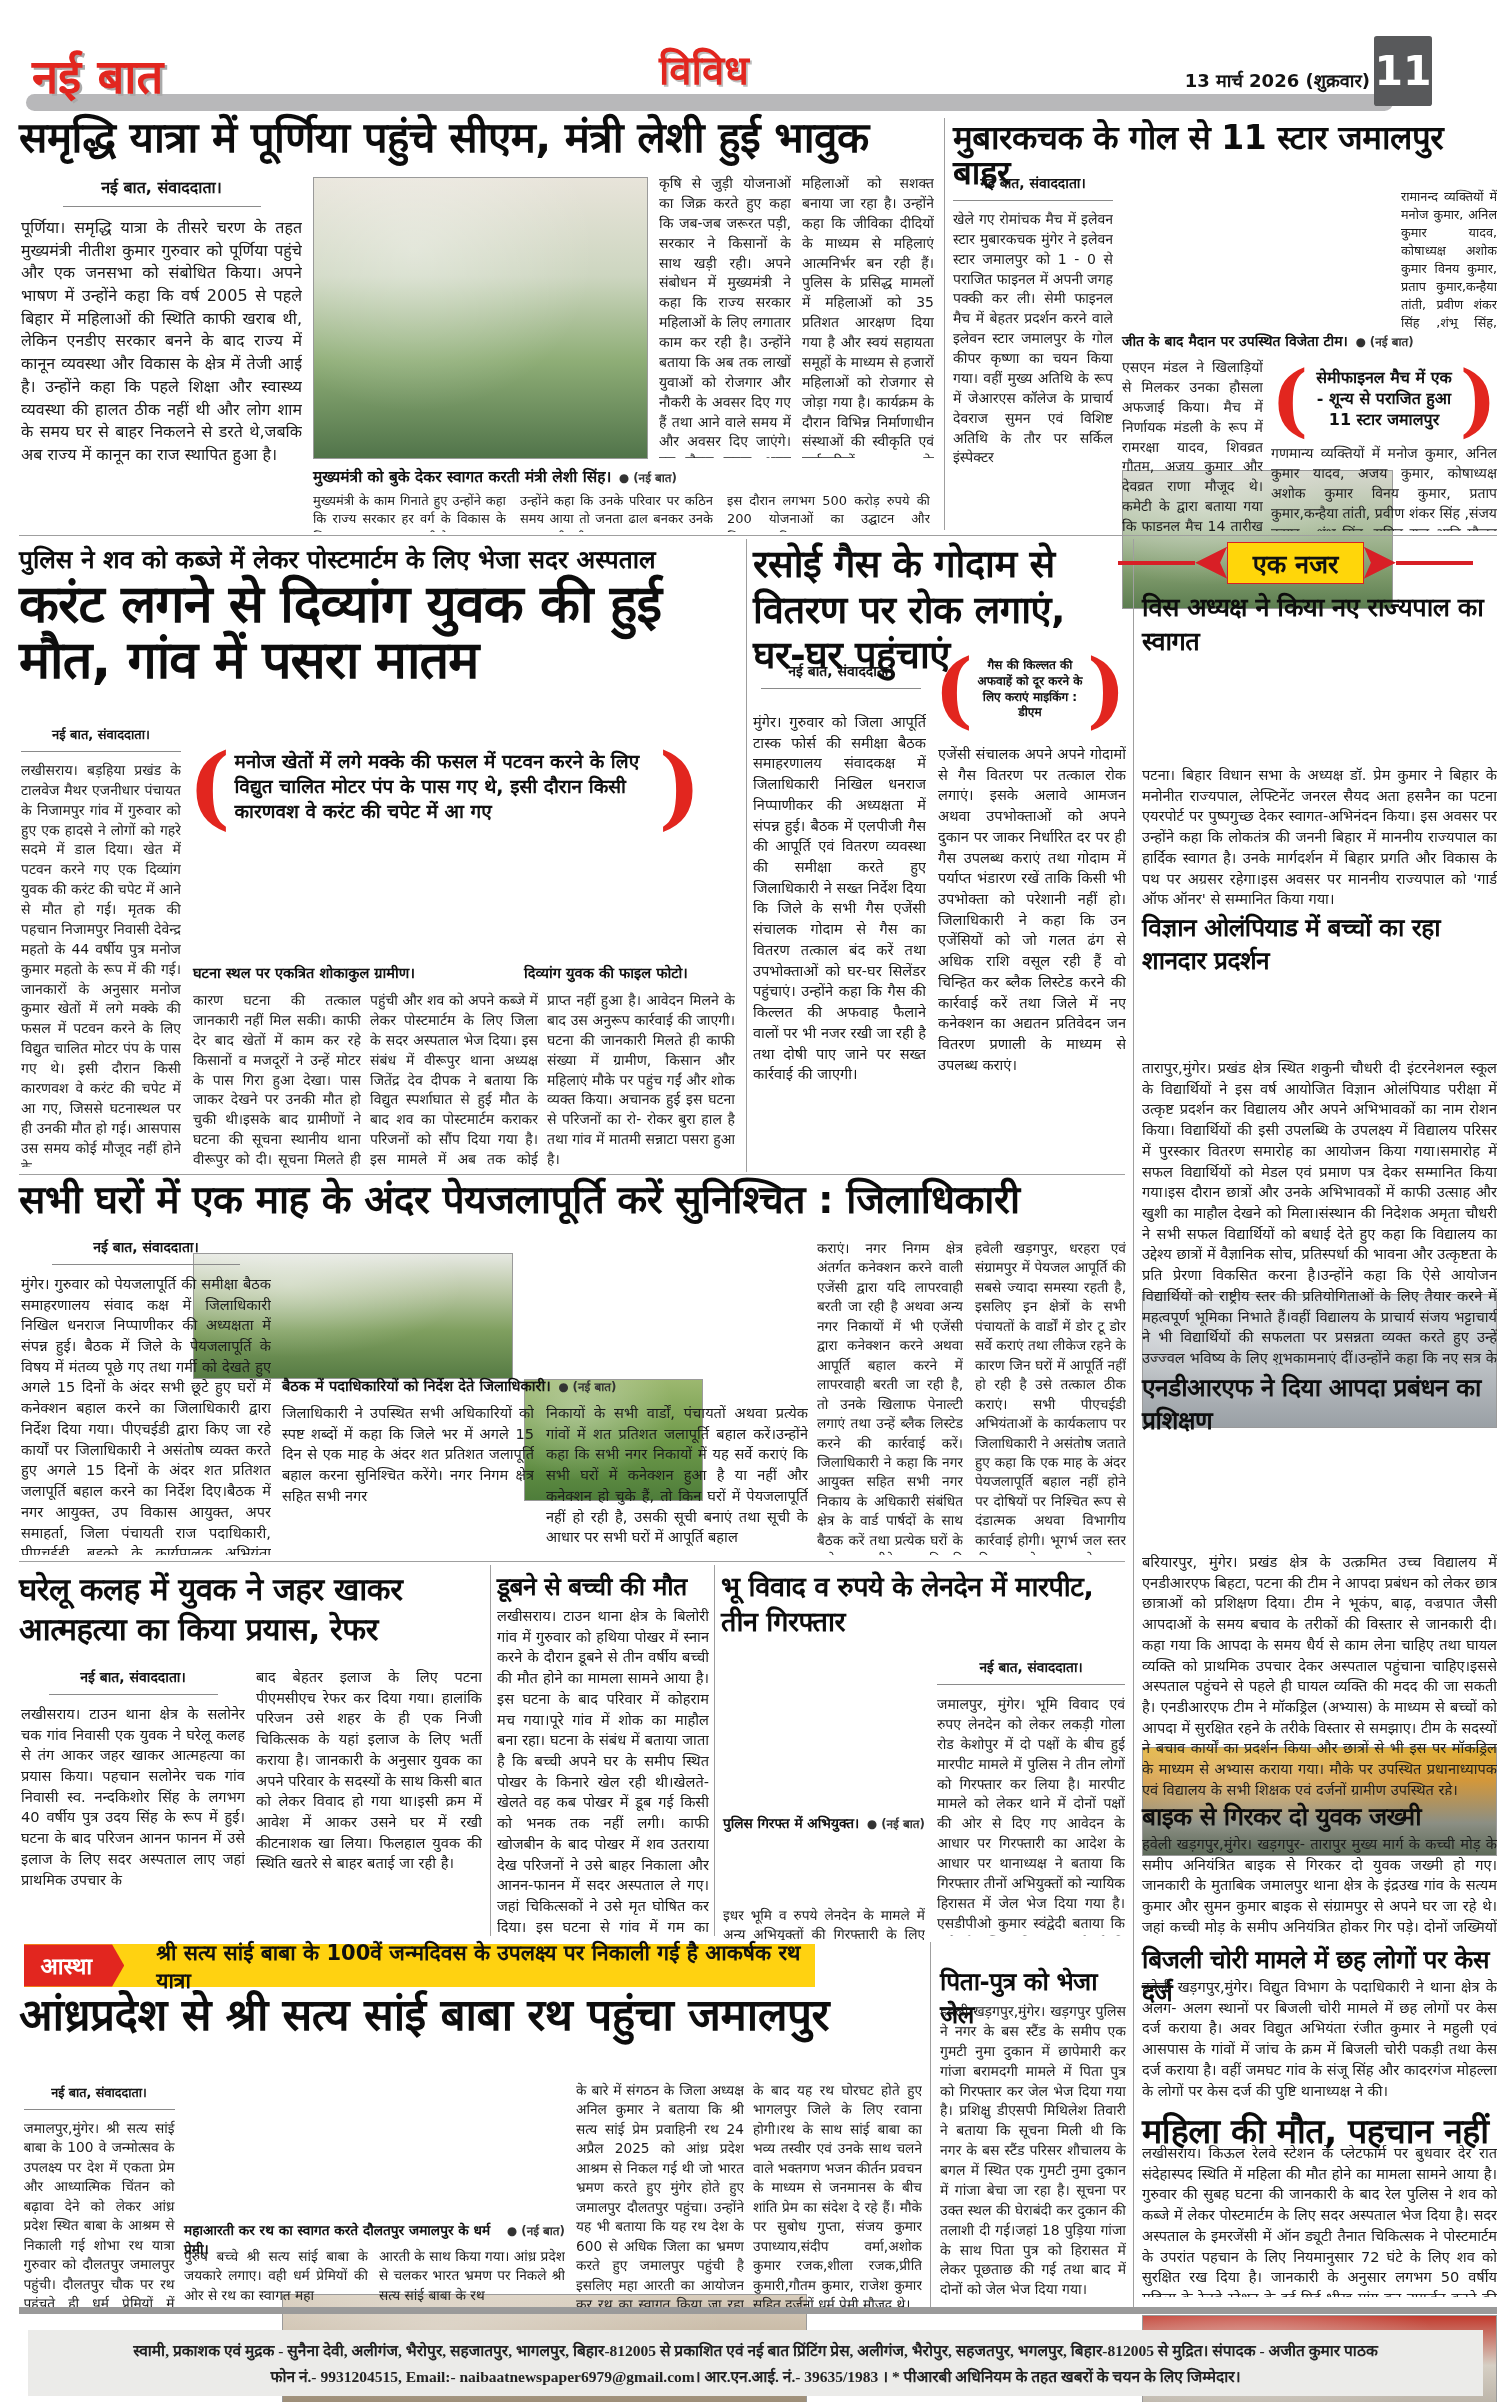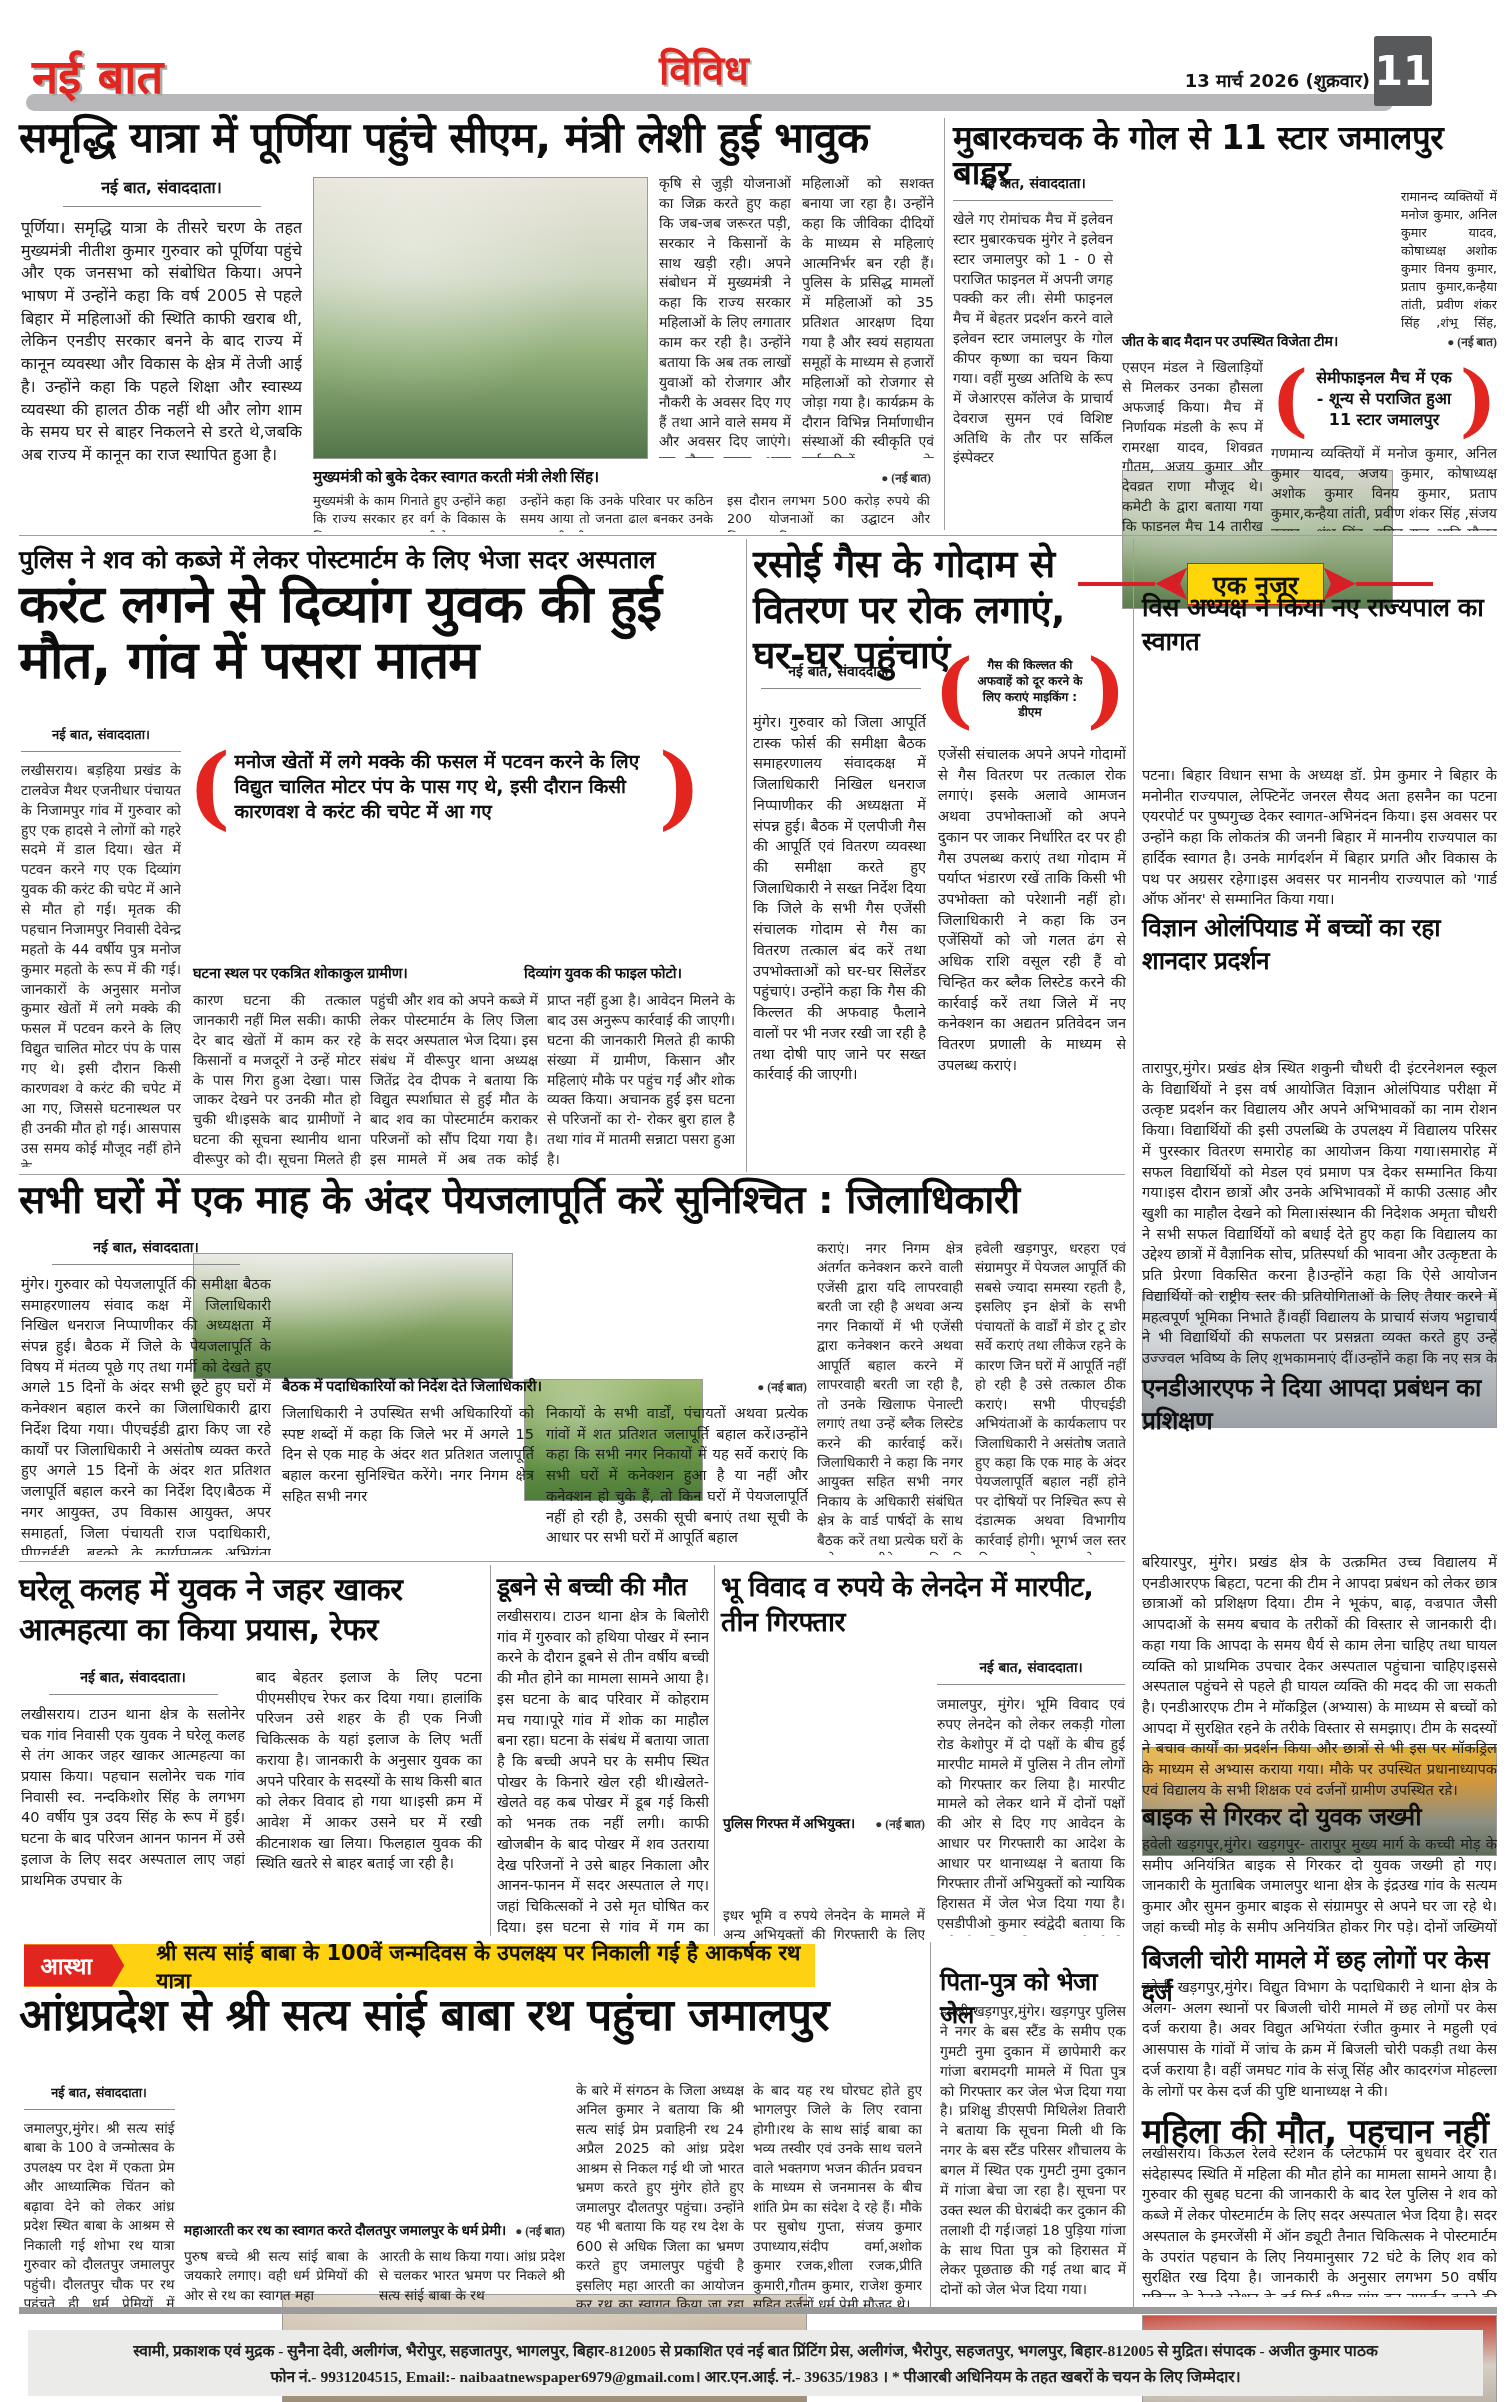--- a/index.html
+++ b/index.html
@@ -4,21 +4,21 @@
 <style>
   html,body{margin:0;padding:0;background:#f6f6f4;}
   body{width:1512px;height:2402px;position:relative;background:#ffffff;
        font-family:"DejaVu Sans","Liberation Sans",sans-serif;color:#141414;}
   .abs{position:absolute;}
   .clip{overflow:hidden;}
   .hl{font-weight:bold;color:#0d0d0d;letter-spacing:-0.5px;}
   .body{font-size:14.6px;line-height:1.42;text-align:justify;color:#1c1c1c;}
   .byline{font-weight:bold;text-align:center;font-size:16px;padding:1.9px 0 8.5px 0;
           border-bottom:1.4px solid #8a8a8a;margin-bottom:8.5px;}
-  .caption{font-weight:bold;font-size:15.5px;color:#111;display:flex;justify-content:space-between;align-items:baseline;font-family:Liberation Serif, serif;}
+  .caption{font-weight:bold;font-size:15.5px;color:#111;display:flex;justify-content:flex-start;align-items:baseline;}
   .credit{font-size:11.8px;font-weight:bold;color:#333;white-space:nowrap;margin-left:7.5px;}
   .photo{position:relative;border:0.9px solid #9a9a9a;box-sizing:border-box;}
   .photo .sheen{position:absolute;inset:0;background:radial-gradient(ellipse at 30% 25%,rgba(255,255,255,.35),rgba(0,0,0,0) 55%);}
   .vr{position:absolute;width:1.4px;background:#9f9f9f;}
   .hr{position:absolute;height:1.4px;background:#9f9f9f;}
   .kicker{font-weight:bold;color:#0d0d0d;}
   .pull{display:flex;align-items:center;gap:3.8px;}
   .pull .br{color:#e2261f;font-weight:bold;line-height:.85;font-family:"DejaVu Serif","Liberation Serif",serif;}
   .pull .pq{font-weight:bold;font-size:18px;line-height:1.3;text-align:center;color:#111;}
   .brand{color:#e2261f;font-weight:bold;text-shadow:2.4px 2.4px 0 #a9a9a9;letter-spacing:0;}
@@ -124,21 +124,21 @@
 <div class="abs pull" style="left:934px;top:648px;width:192px;height:83px;">
   <span class="br" style="font-size:83px;">(</span>
   <span class="pq" style="font-size:12px;">गैस की किल्लत की अफवाहें को दूर करने के लिए कराएं माइकिंग : डीएम</span>
   <span class="br" style="font-size:83px;">)</span>
 </div>
 <div class="abs body clip" style="left:753px;top:712px;width:173px;height:456px;font-size:14.6px;">मुंगेर। गुरुवार को जिला आपूर्ति टास्क फोर्स की समीक्षा बैठक समाहरणालय संवादकक्ष में जिलाधिकारी निखिल धनराज निप्पाणीकर की अध्यक्षता में संपन्न हुई। बैठक में एलपीजी गैस की आपूर्ति एवं वितरण व्यवस्था की समीक्षा करते हुए जिलाधिकारी ने सख्त निर्देश दिया कि जिले के सभी गैस एजेंसी संचालक गोदाम से गैस का वितरण तत्काल बंद करें तथा उपभोक्ताओं को घर-घर सिलेंडर पहुंचाएं। उन्होंने कहा कि गैस की किल्लत की अफवाह फैलाने वालों पर भी नजर रखी जा रही है तथा दोषी पाए जाने पर सख्त कार्रवाई की जाएगी।</div>
 <div class="abs body clip" style="left:938px;top:744px;width:188px;height:424px;font-size:14.6px;">एजेंसी संचालक अपने अपने गोदामों से गैस वितरण पर तत्काल रोक लगाएं। इसके अलावे आमजन अथवा उपभोक्ताओं को अपने दुकान पर जाकर निर्धारित दर पर ही गैस उपलब्ध कराएं तथा गोदाम में पर्याप्त भंडारण रखें ताकि किसी भी उपभोक्ता को परेशानी नहीं हो। जिलाधिकारी ने कहा कि उन एजेंसियों को जो गलत ढंग से अधिक राशि वसूल रही हैं वो चिन्हित कर ब्लैक लिस्टेड करने की कार्रवाई करें तथा जिले में नए कनेक्शन का अद्यतन प्रतिवेदन जन वितरण प्रणाली के माध्यम से उपलब्ध कराएं।</div>
 
 <div class="vr" style="left:1133px;top:539px;height:1768px;"></div>
 
-<div class="abs eyerow" style="left:1078px;top:542px;width:355px;margin-top:21px;">
+<div class="abs eyerow" style="left:1118px;top:542px;width:355px;">
   <span class="eyeline"></span>
   <span class="eyarrow l"></span>
   <span class="eybox">एक नजर</span>
   <span class="eyarrow r"></span>
   <span class="eyeline"></span>
 </div>
 <div class="abs hl" style="left:1142px;top:589px;width:355px;font-size:25.4px;">विस अध्यक्ष ने किया नए राज्यपाल का स्वागत</div>
 <div class="abs photo" style="left:1142px;top:625px;width:355px;height:134px;background:linear-gradient(180deg,#dfe3e6 0%,#c5c9cd 40%,#9aa0a5 100%);">
     <div class="sheen"></div>
   </div>

